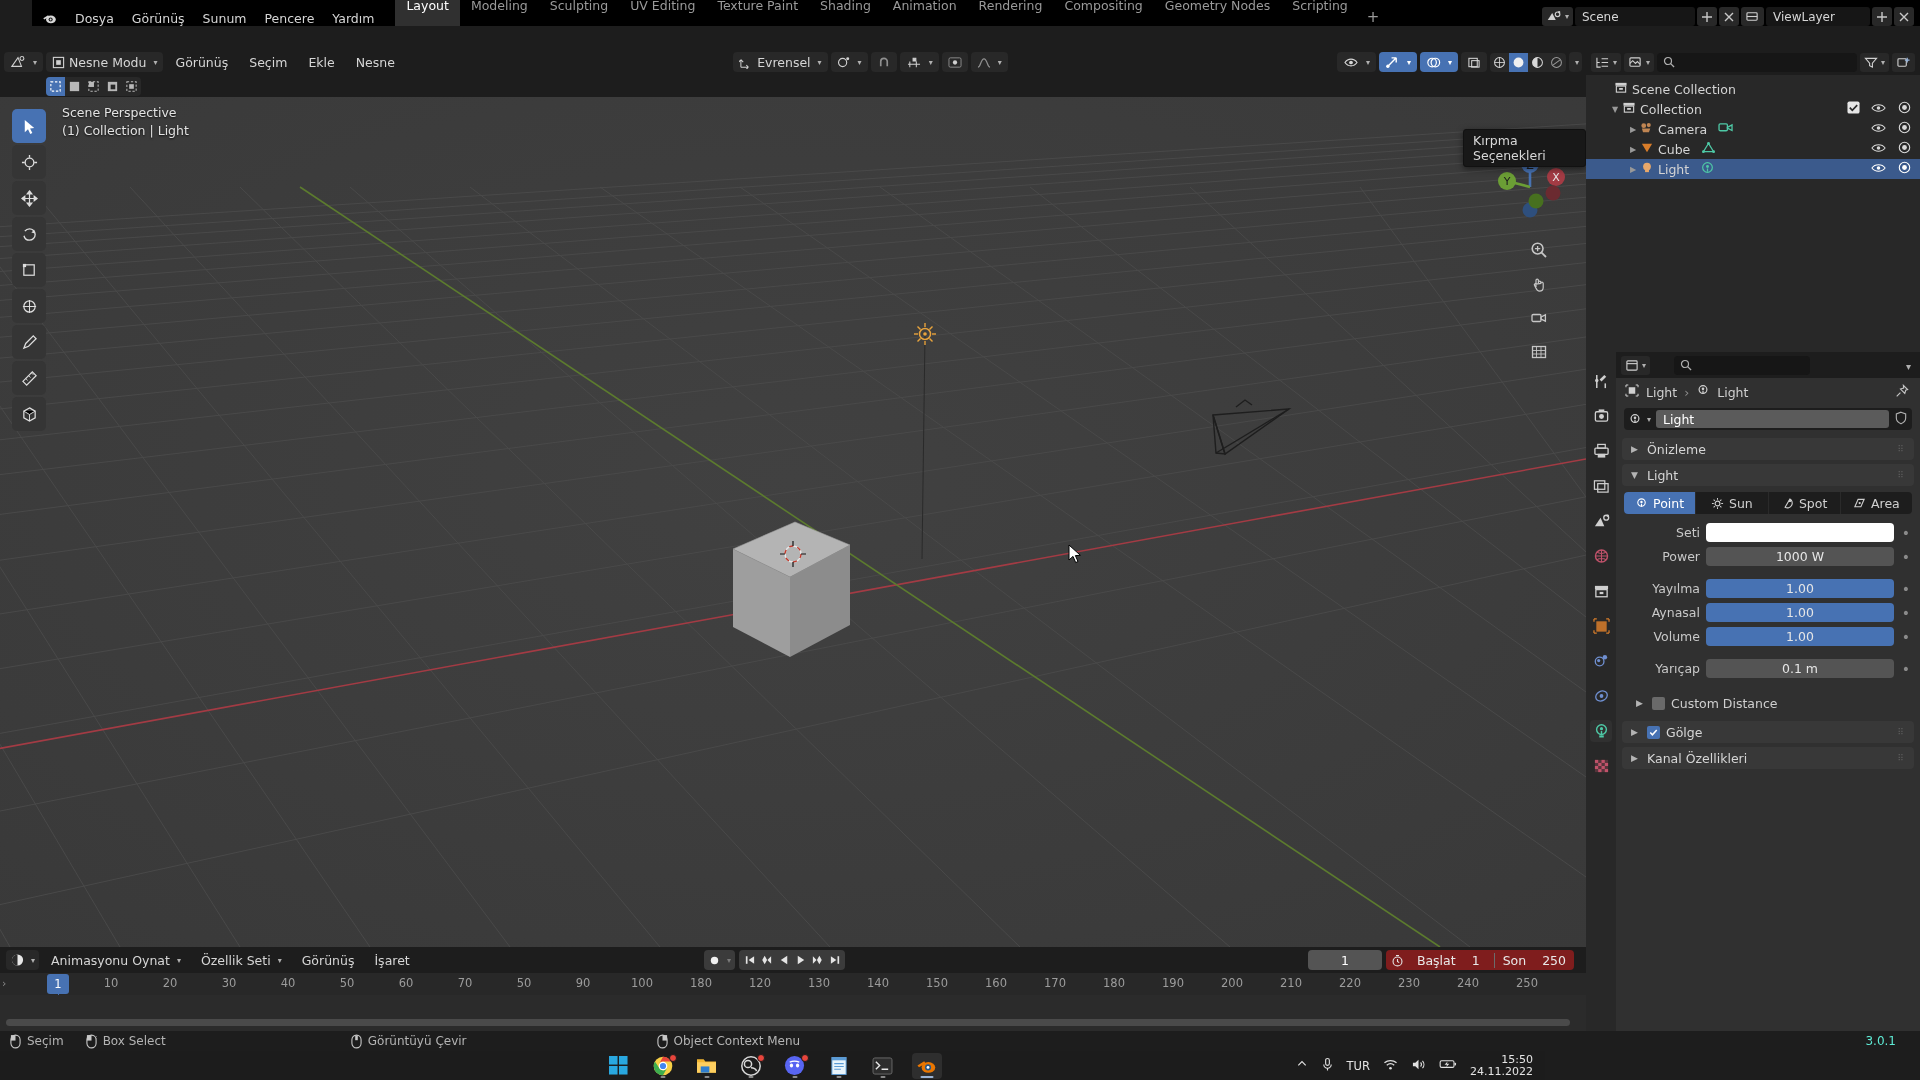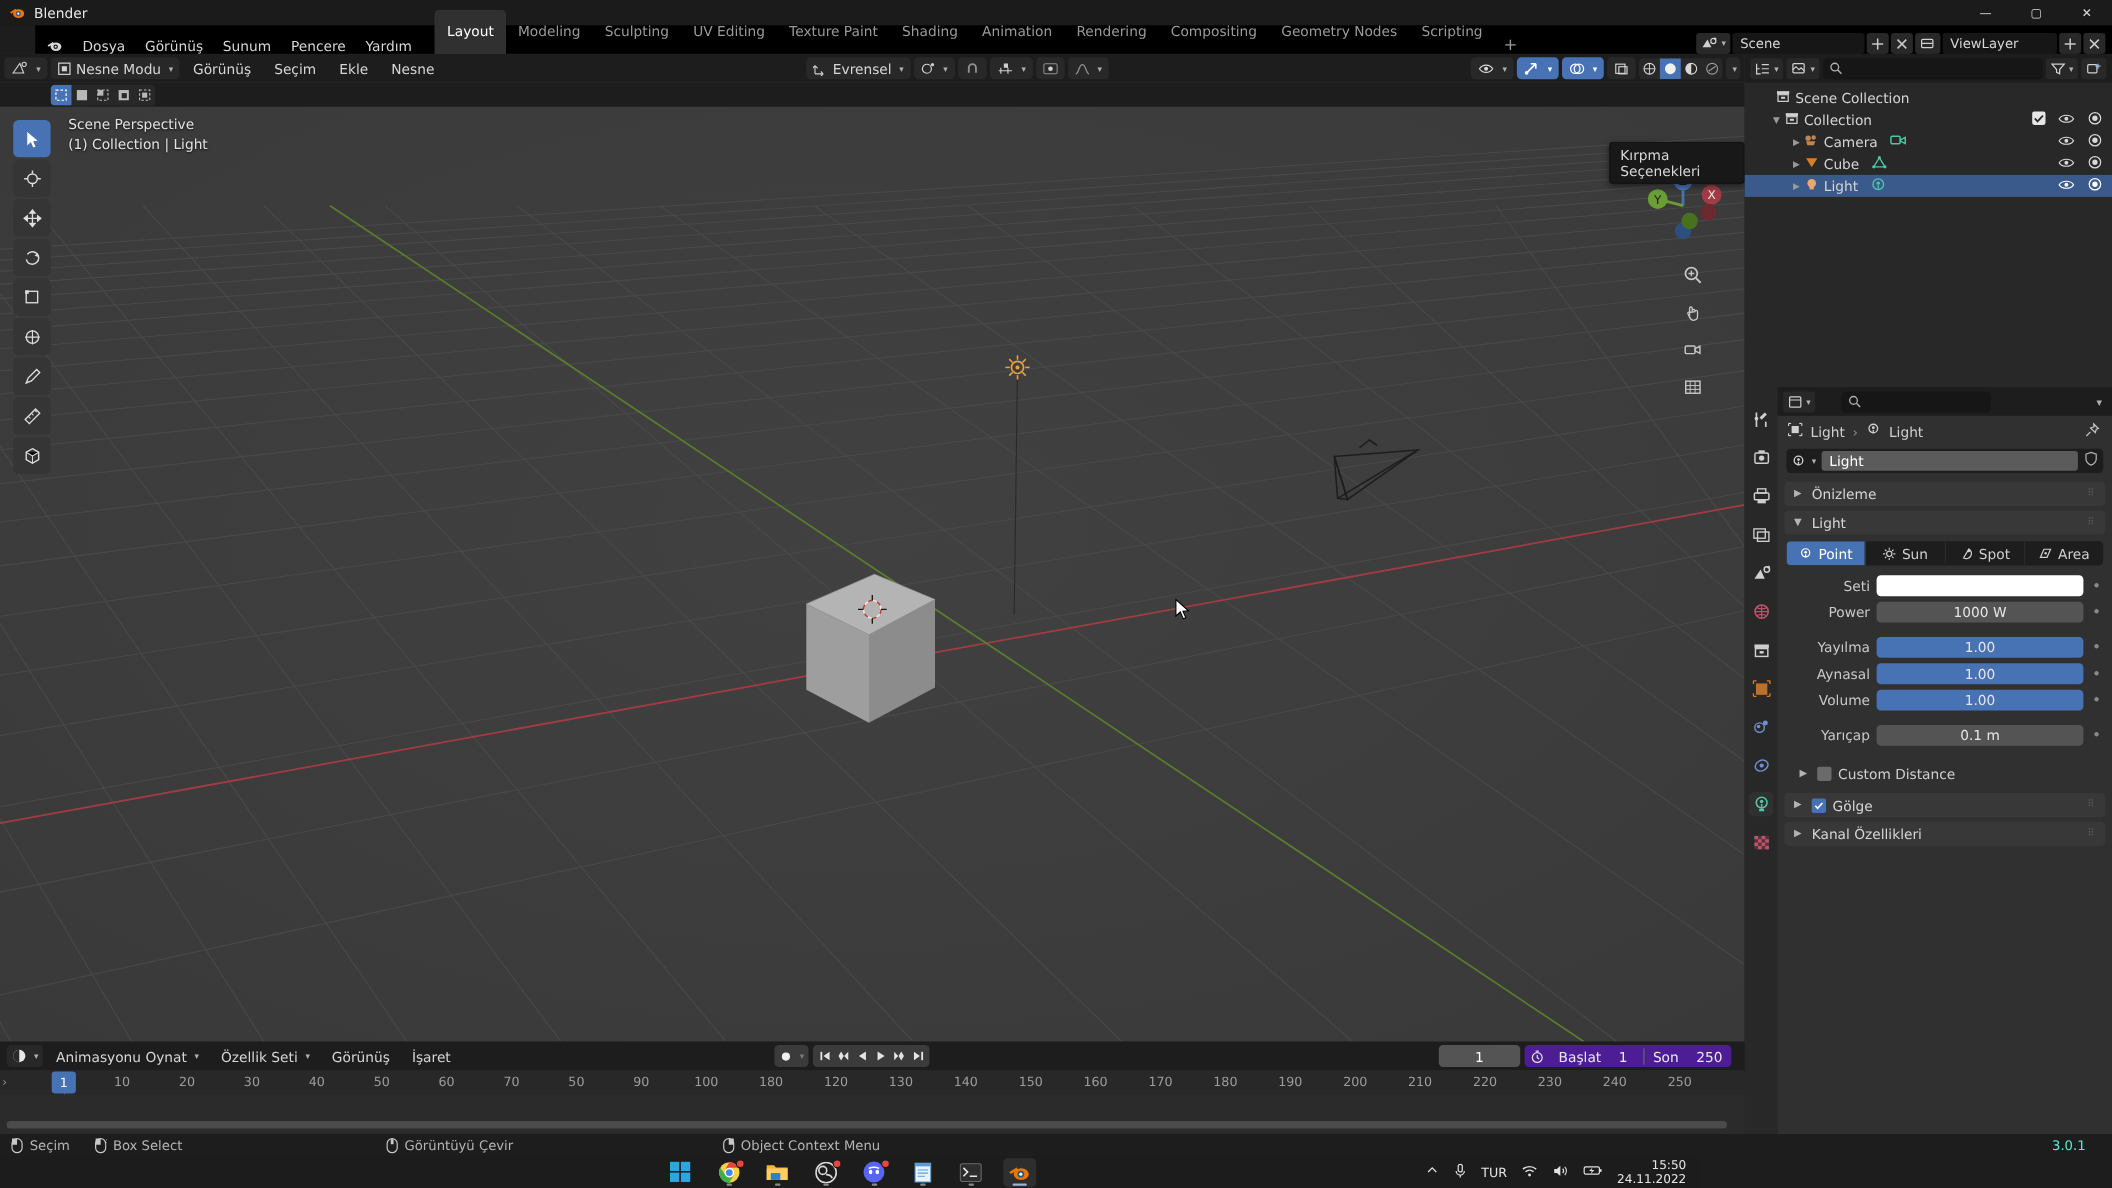--- a/index.html
+++ b/index.html
@@ -134,21 +134,21 @@
   .timeline{position:absolute;left:0;top:898px;width:1586px;height:84px;background:#282828;}
   .tl-header{height:26px;background:#1d1d1d;display:flex;align-items:center;gap:4px;padding:0 6px;}
   .tl-block{display:flex;align-items:center;background:#282828;border-radius:4px;height:20px;}
   .tl-menu{padding:0 8px;color:#d6d6d6;font-size:12.5px;display:flex;align-items:center;
            height:20px;gap:4px;}
   .playbtns{display:flex;background:#3b3b3b;border-radius:4px;height:20px;align-items:center;
             padding:0 2px;}
   .playbtns > div{width:17px;height:20px;display:flex;align-items:center;justify-content:center;}
   .frame-field{height:20px;background:#545454;border-radius:4px;display:flex;align-items:center;
                justify-content:center;font-size:12.5px;color:#fff;min-width:56px;}
-  .range-block{display:flex;align-items:center;background:#4c1d95;border-radius:4px;height:20px;
+  .range-block{display:flex;align-items:center;background:#7f1d1d;border-radius:4px;height:20px;
                overflow:hidden;}
   .range-block span{padding:0 8px;font-size:12.5px;color:#e8e8e8;}
   .tl-ruler{position:relative;height:22px;background:#282828;}
   .tl-tick{position:absolute;top:3px;font-size:11.5px;color:#9c9c9c;transform:translateX(-50%);}
   .playhead{position:absolute;top:1px;height:20px;background:#4772b3;border-radius:3px;
             display:flex;align-items:center;justify-content:center;color:#fff;font-size:11.5px;
             width:22px;transform:translateX(-11px);}
   .playhead-line{position:absolute;top:21px;width:1px;background:#4772b3;height:14px;}
   .tl-body{position:absolute;top:48px;left:0;right:0;bottom:0;background:#2b2b2b;}
   .scrollbar{position:absolute;left:6px;right:16px;bottom:5px;height:7px;background:#4a4a4a;
@@ -175,36 +175,20 @@
             background:#e8453c;border:1px solid #1c1c1c;}
   .tray{position:absolute;right:0;top:0;height:29px;display:flex;align-items:center;gap:13px;
         padding-right:12px;color:#e4e4e4;font-size:11.5px;}
   .clock{text-align:right;line-height:12px;font-size:11px;}
 </style>
 </head>
 <body>
 
 <div class="app">
 
-  <div class="titlebar">
-    <span class="blender-logo">
-      <svg width="15" height="15" viewBox="0 0 16 16">
-        <ellipse cx="9.5" cy="9" rx="5.4" ry="4.3" fill="#ea7600"></ellipse>
-        <circle cx="9.2" cy="9" r="2.4" fill="#265787"></circle>
-        <circle cx="9.2" cy="9" r="1.1" fill="#fff"></circle>
-        <path d="M1.2 7.6 L6.5 4.2 L7.6 6.0 L2.3 9.0 Z" fill="#ea7600"></path>
-      </svg>
-    </span>
-    <span>Blender</span>
-    <div class="win-btns">
-      <div class="win-btn">—</div>
-      <div class="win-btn">▢</div>
-      <div class="win-btn close">✕</div>
-    </div>
-  </div>
 
   <div class="topbar">
     <div class="topbar-logo">
       <svg width="17" height="15" viewBox="0 0 16 16">
         <ellipse cx="9.5" cy="9" rx="5.2" ry="4.1" fill="#d8d8d8"></ellipse>
         <circle cx="9.2" cy="9" r="2.2" fill="#1d1d1d"></circle>
         <circle cx="9.2" cy="9" r="1.0" fill="#d8d8d8"></circle>
         <path d="M1.4 7.6 L6.5 4.4 L7.6 6.1 L2.4 9.0 Z" fill="#d8d8d8"></path>
       </svg>
     </div>

